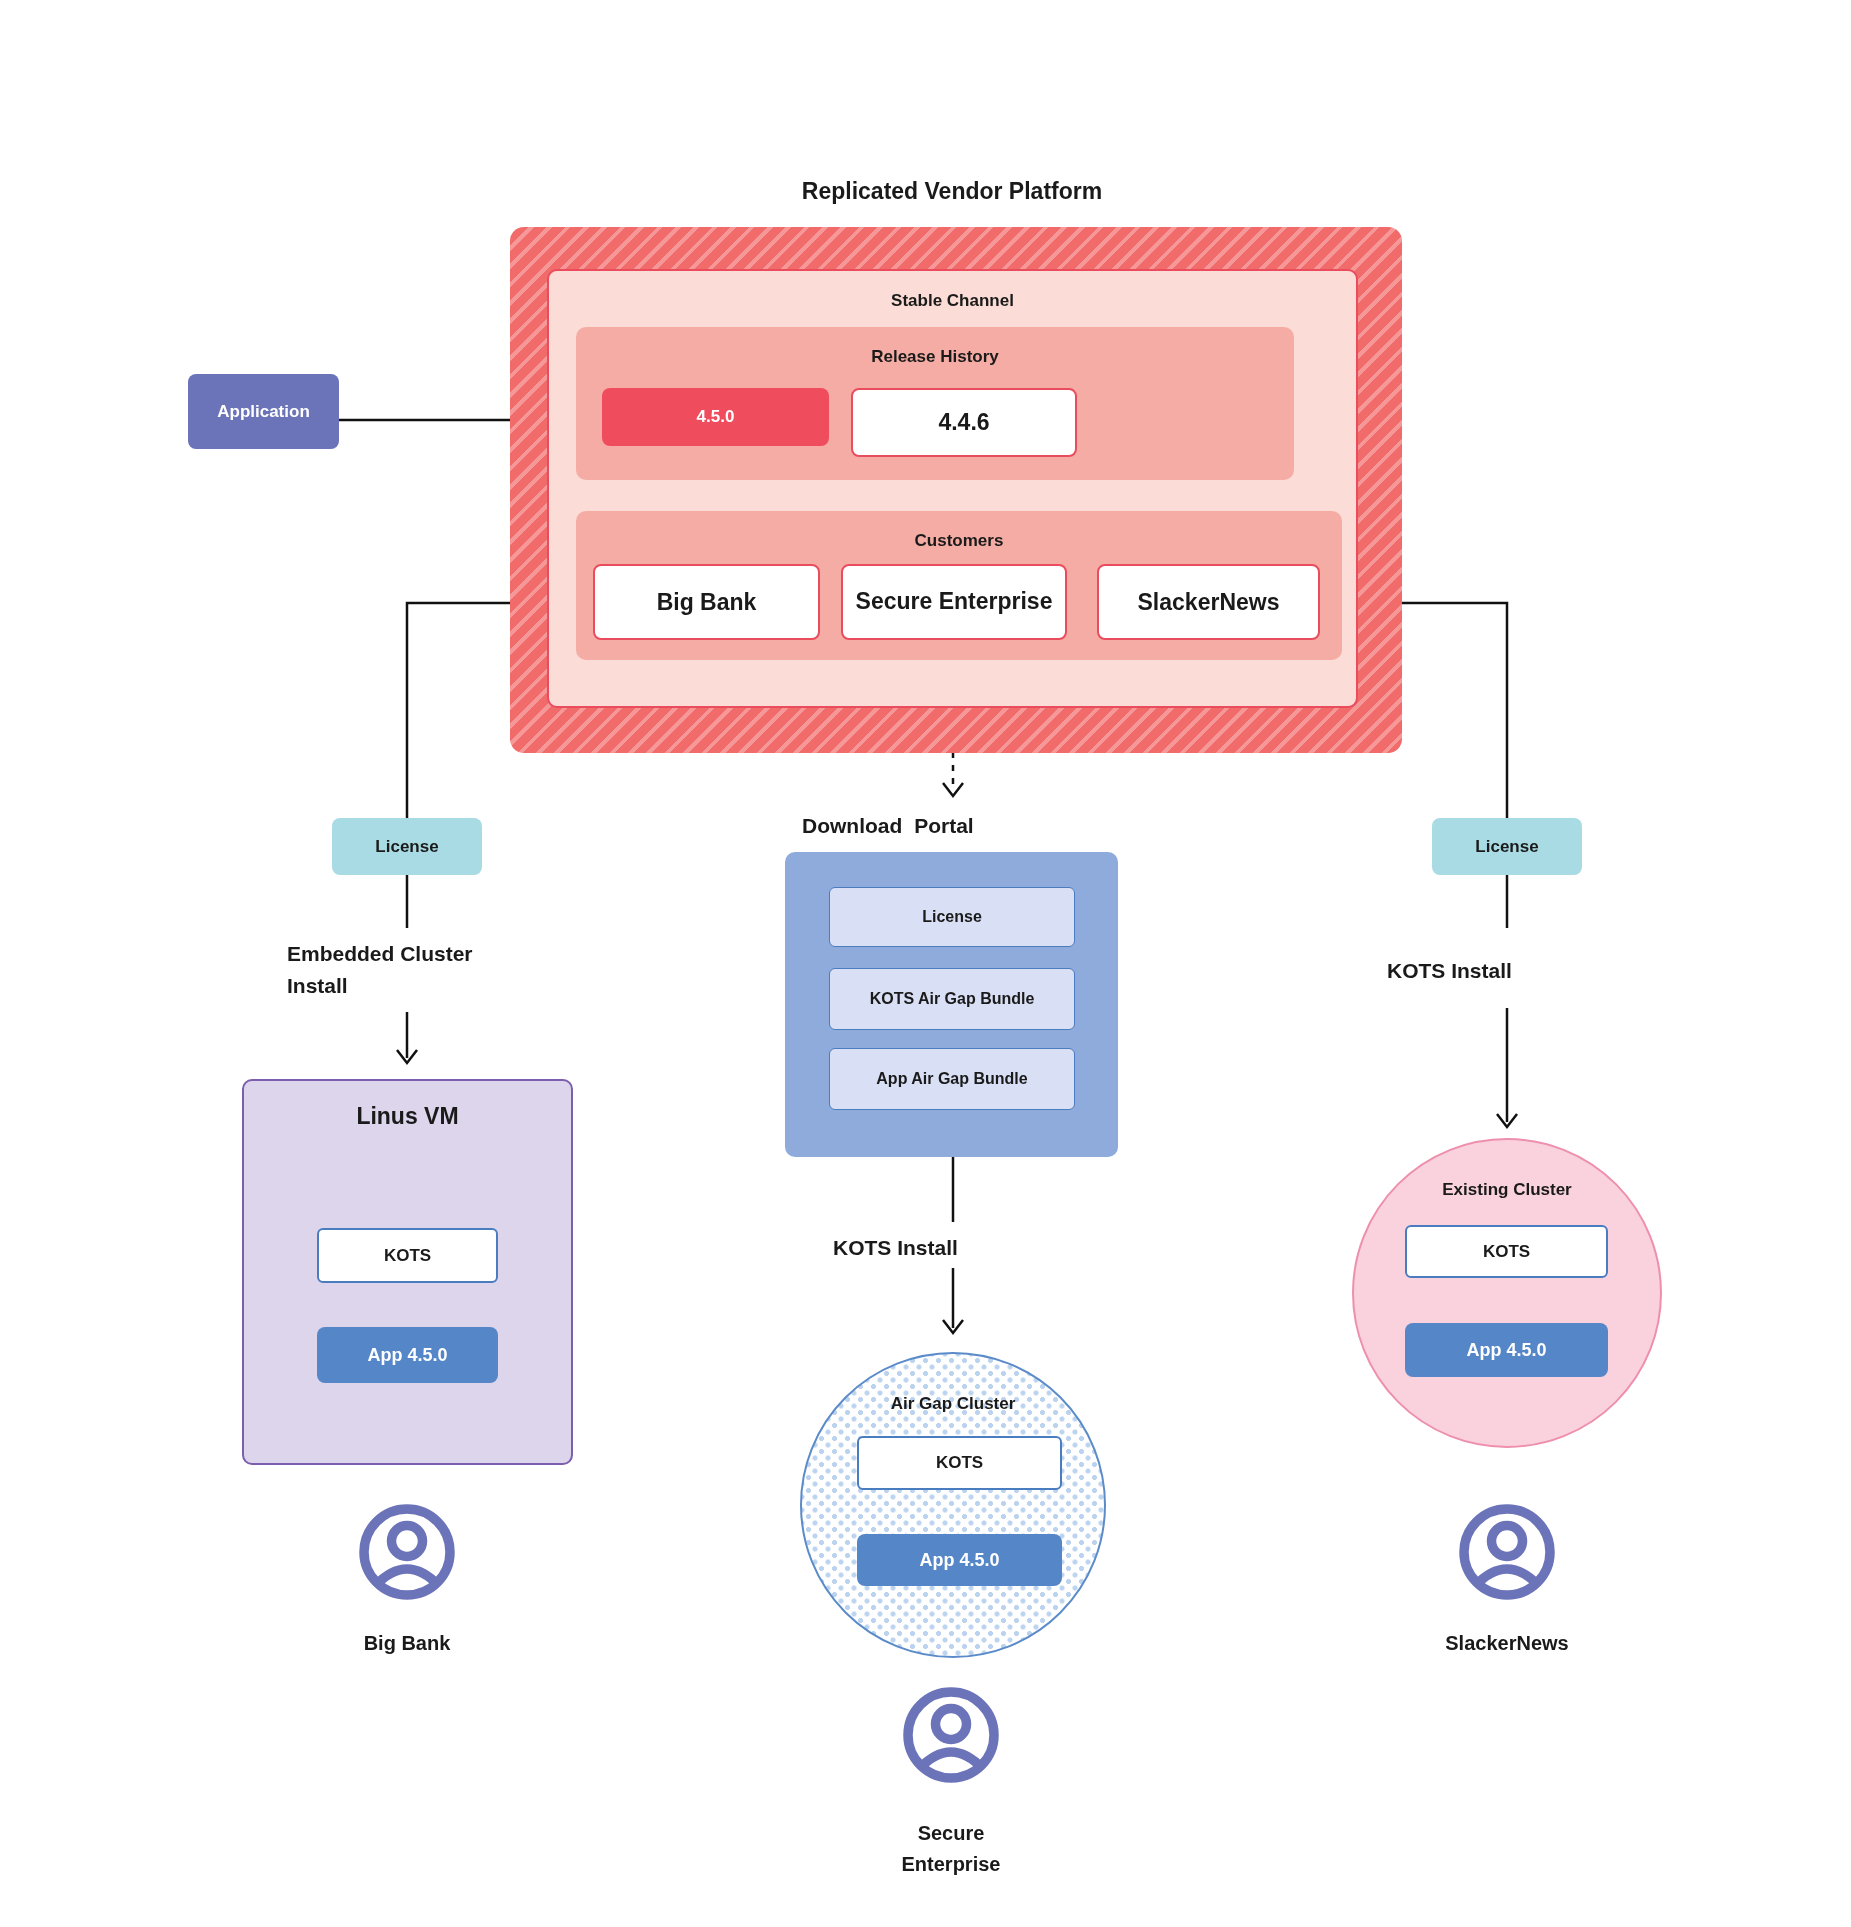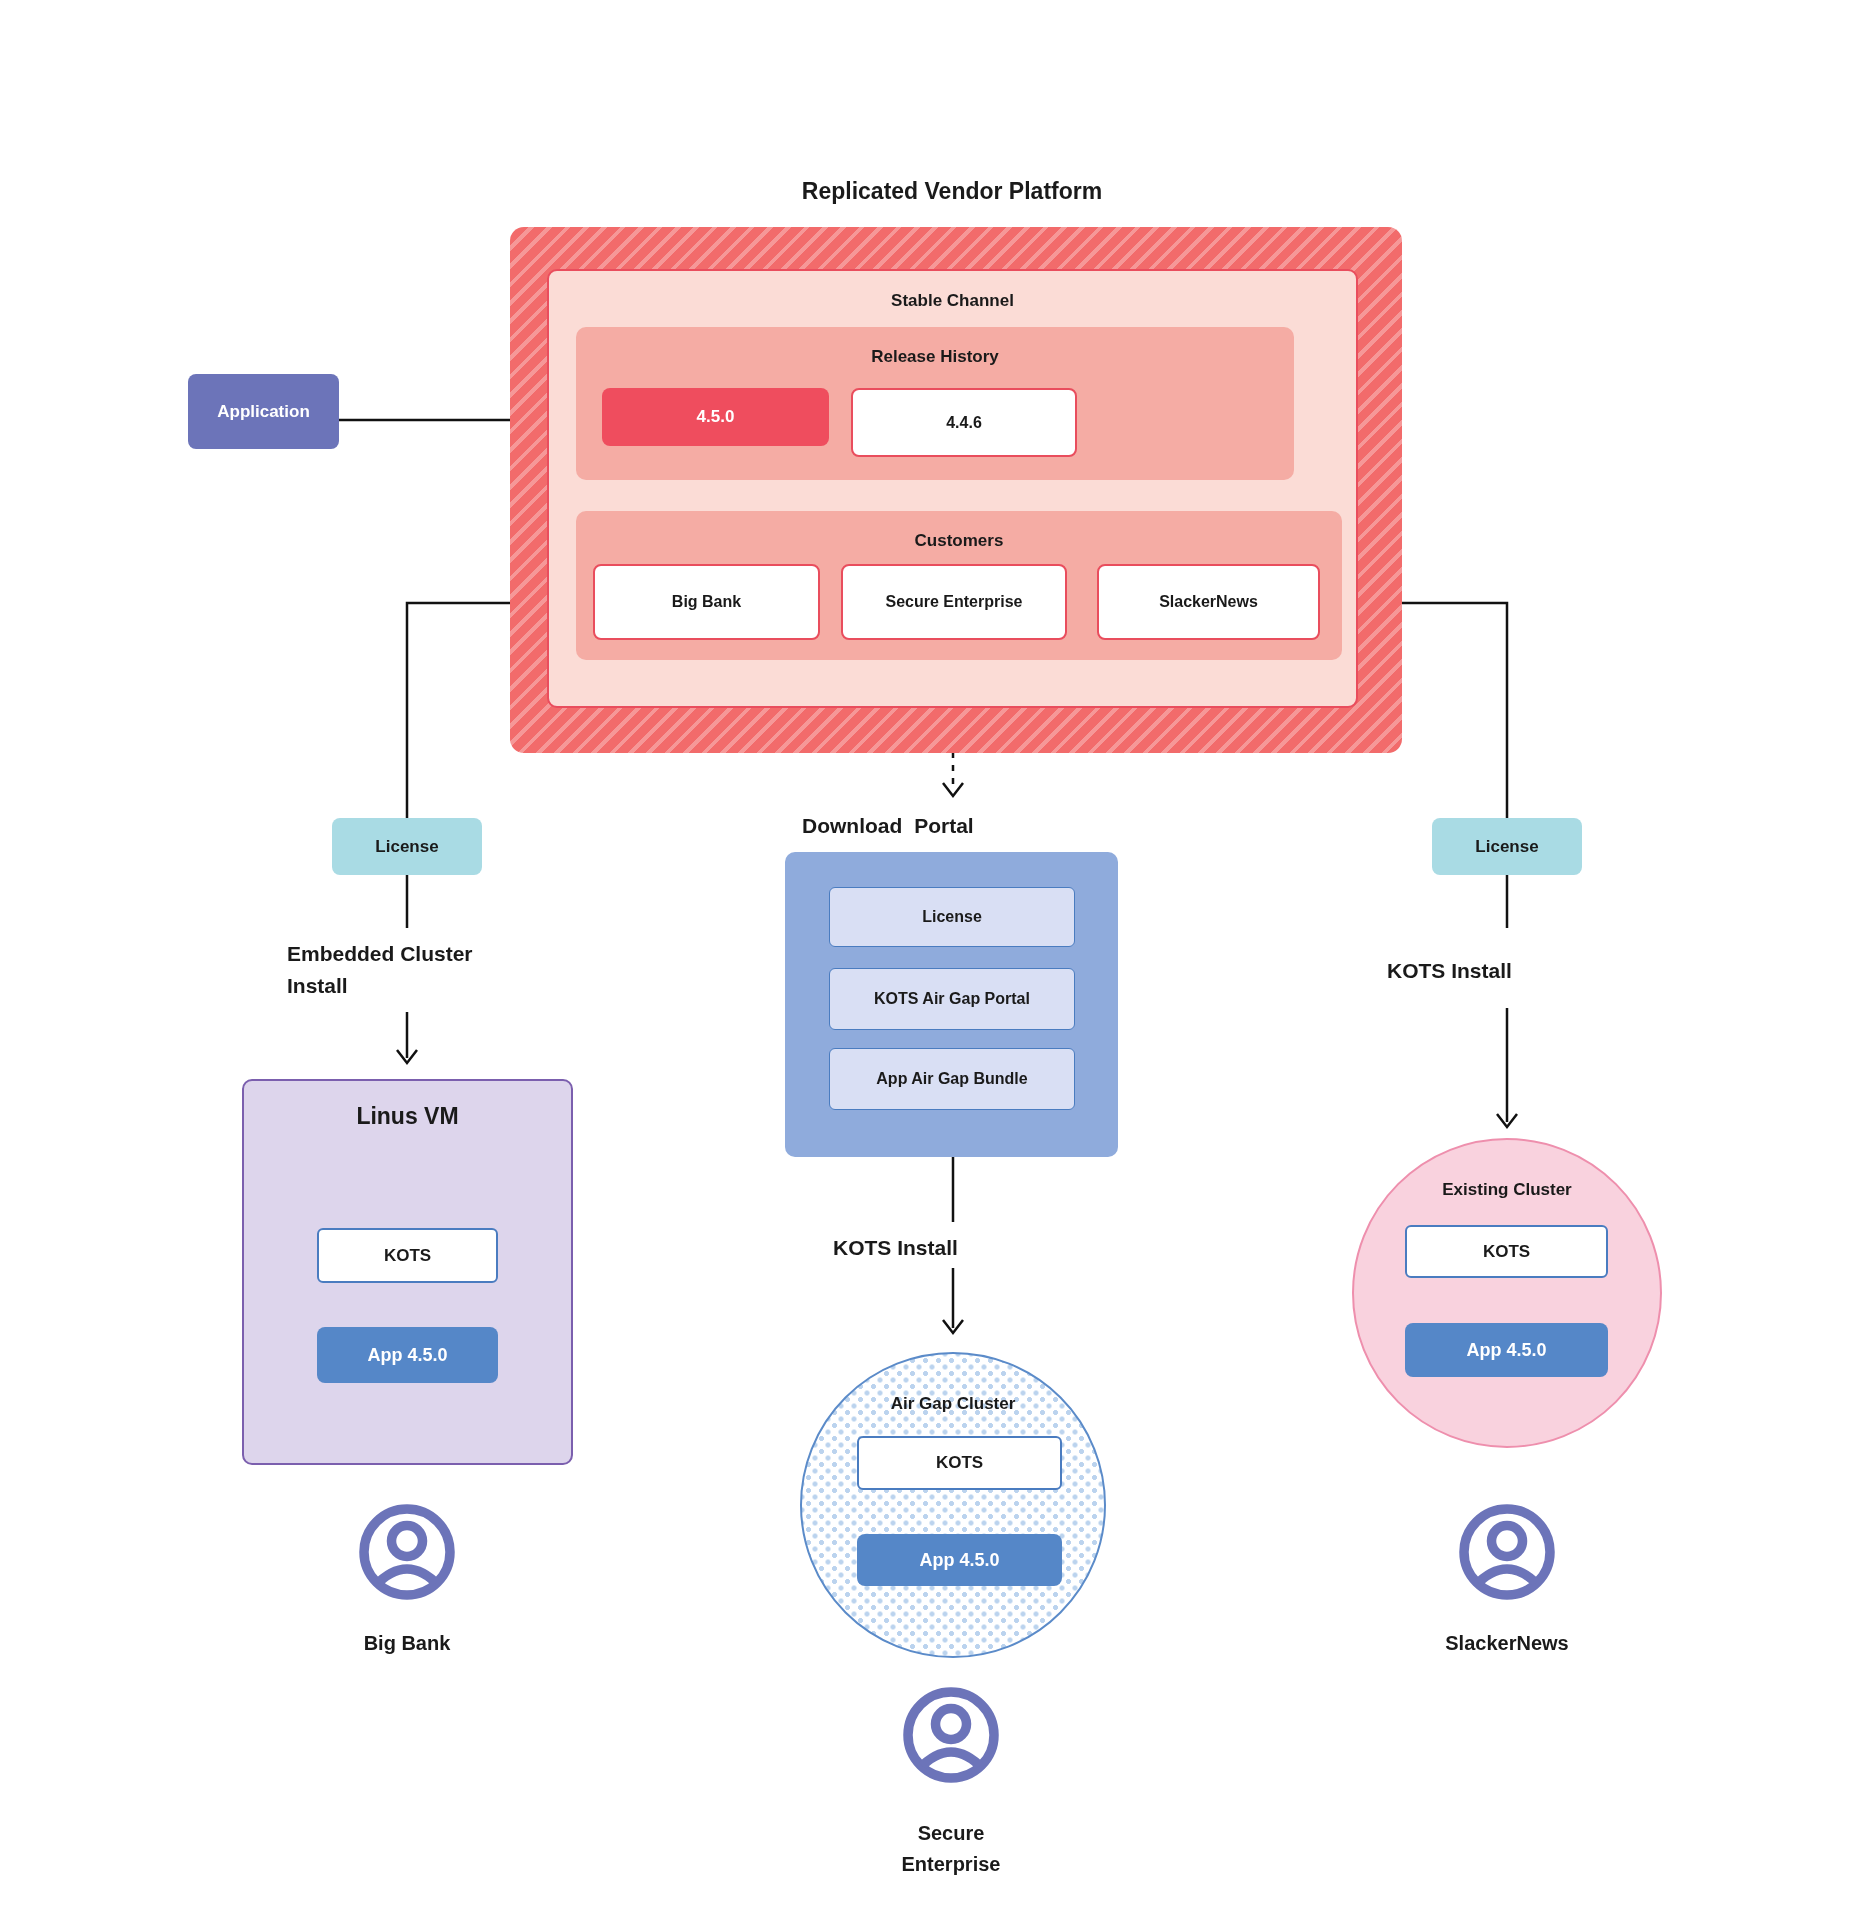--- a/index.html
+++ b/index.html
@@ -23,21 +23,21 @@
     background-image:repeating-linear-gradient(135deg, rgba(255,255,255,0.30) 0 4px, transparent 4px 13px);
   }
   .stable-box{
     left:547px;top:269px;width:811px;height:439px;border-radius:10px;
     background:#fbdcd6;border:2px solid #e94d5d;
   }
   .section-strip{background:#f5aca4;border-radius:10px;}
   .release-box{left:576px;top:327px;width:718px;height:153px;}
   .customers-box{left:576px;top:511px;width:766px;height:149px;}
   .strip-label{position:absolute;left:0;top:20px;width:100%;text-align:center;font-size:17px;font-weight:600;}
-  .white-card{background:#ffffff;border:2px solid #e94d5d;border-radius:8px;font-size:16px;font-weight:600;text-align:center;}
+  .white-card{background:#ffffff;border:2px solid #e94d5d;border-radius:8px;font-size:23px;font-weight:600;text-align:center;}
   .rel-current{left:602px;top:388px;width:227px;height:58px;background:#ef4d5e;border-radius:8px;color:#ffffff;font-size:17px;font-weight:600;}
   .rel-prev{left:851px;top:388px;width:226px;height:69px;}
   .cust-1{left:593px;top:564px;width:227px;height:76px;}
   .cust-2{left:841px;top:564px;width:226px;height:76px;line-height:1.45;}
   .cust-3{left:1097px;top:564px;width:223px;height:76px;}
   .application-box{left:188px;top:374px;width:151px;height:75px;background:#6c74b9;border-radius:8px;color:#ffffff;font-size:17px;}
   .diagram-title{left:657px;top:178px;width:590px;font-size:23px;font-weight:600;text-align:center;}
 
   
   .license-chip{width:150px;height:57px;background:#a9dbe4;border-radius:8px;font-size:17px;font-weight:600;}
@@ -161,21 +161,21 @@
   <div class="abs node flow-label embedded-install-label">Embedded Cluster Install</div>
   <div class="abs node linus-box">
     <div class="linus-label">Linus VM</div>
   </div>
   <div class="abs node center kots-card kots-left">KOTS</div>
   <div class="abs node center app-card app-left">App 4.5.0</div>
 
   <div class="abs node flow-label dl-portal-label">Download Portal</div>
   <div class="abs node portal-box"></div>
   <div class="abs node center portal-item portal-item-1">License</div>
-  <div class="abs node center portal-item portal-item-2">KOTS Air Gap Portal</div>
+  <div class="abs node center portal-item portal-item-2">KOTS Air Gap Bundle</div>
   <div class="abs node center portal-item portal-item-3">App Air Gap Bundle</div>
   <div class="abs node flow-label kots-install-mid">KOTS Install</div>
   <div class="abs node airgap-circle">
     <div class="circle-label">Air Gap Cluster</div>
   </div>
   <div class="abs node center kots-card kots-mid">KOTS</div>
   <div class="abs node center app-card app-mid">App 4.5.0</div>
 
   <div class="abs node center license-chip license-right">License</div>
   <div class="abs node flow-label kots-install-right">KOTS Install</div>

